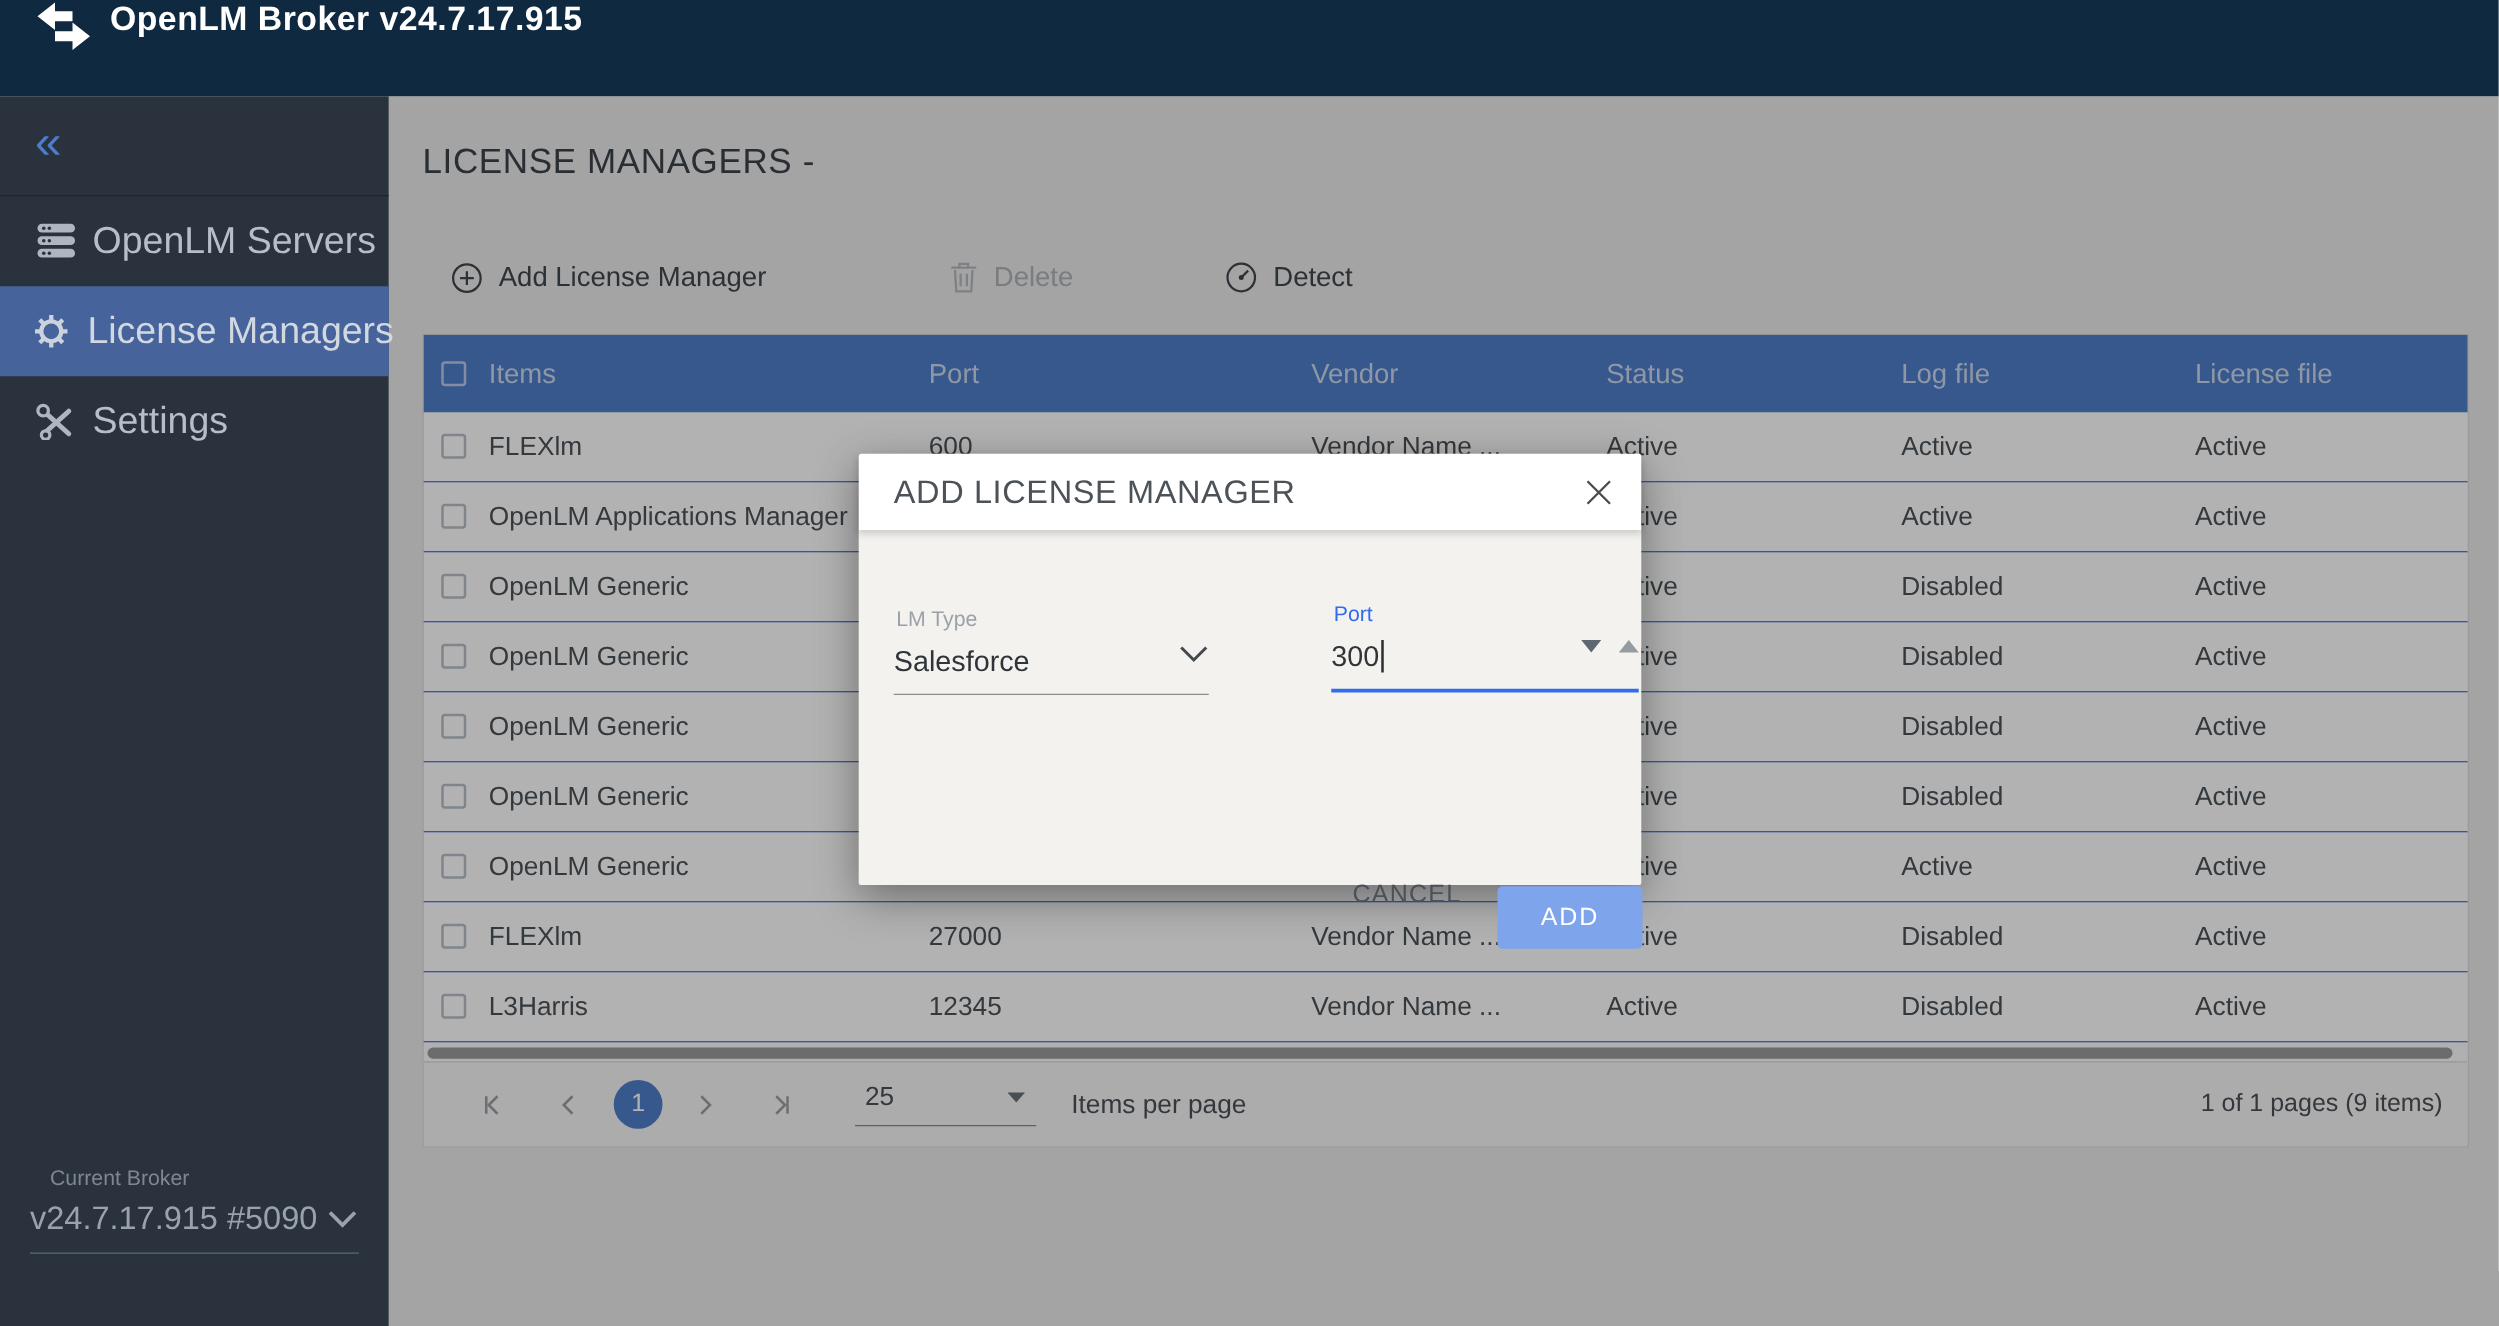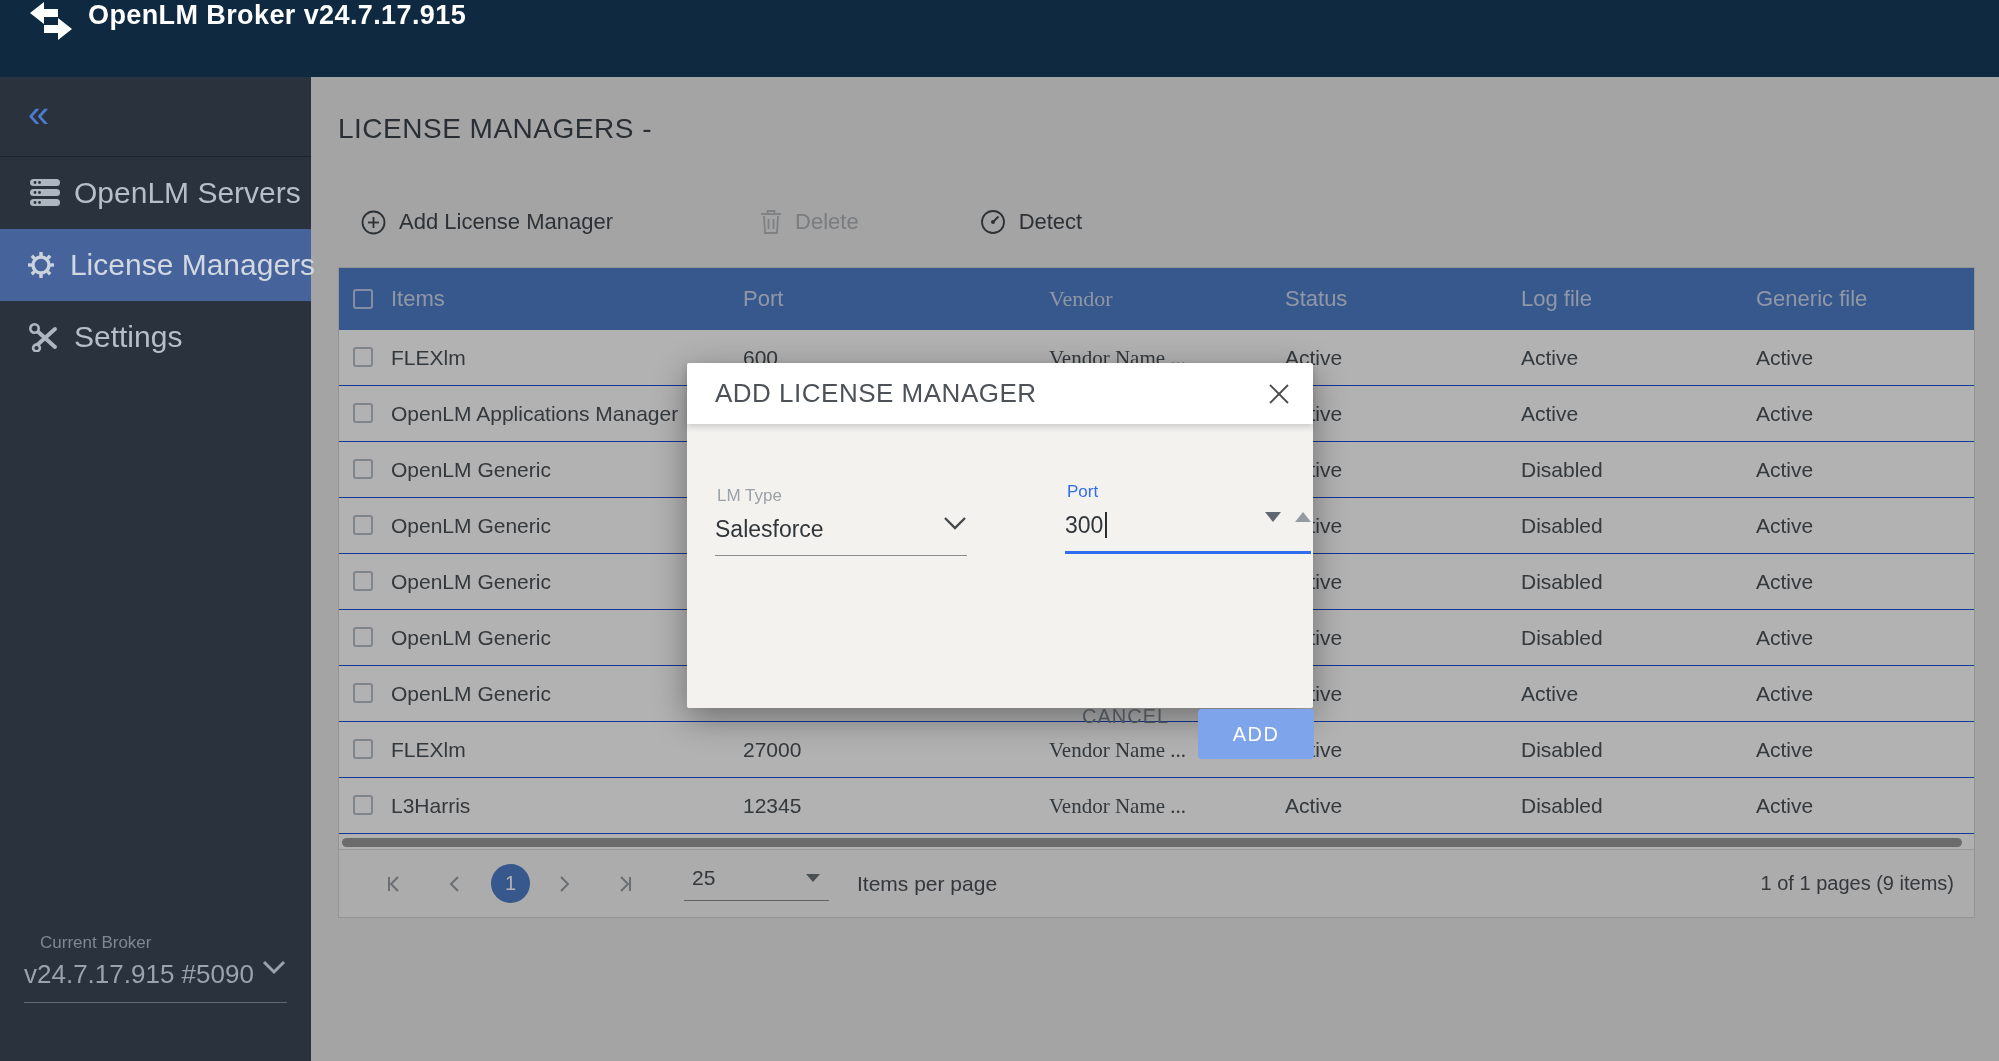--- a/index.html
+++ b/index.html
@@ -15,21 +15,21 @@
   .sidebar { position:absolute; left:0; top:77px; width:311px; height:984px; background:#29323d; z-index:55; }
   .collapse { height:80px; display:flex; align-items:center; padding-left:28px; border-bottom:1px solid #1d252e; }
   .collapse span { color:#4e7ccc; font-size:38px; line-height:0; margin-top:-6px; cursor:pointer; }
   .side-item { height:72px; display:flex; align-items:center; padding-left:28px; cursor:pointer; }
   .side-item .s-icon { width:34px; height:30px; flex:0 0 34px; }
   .side-item .s-label { color:#b6bec7; font-size:30px; margin-left:12px; white-space:nowrap; }
   .side-item.active { background:#47639c;justify-content:center; }
   .side-item.active .s-label { color:#d2d8e0; }
   .broker { position:absolute; left:0; bottom:58px; width:311px; }
   .broker-label { color:#7f8791; font-size:17px; margin-left:40px; }
-  .broker-row { display:flex; align-items:flex-start; margin:6px 24px 0 24px; padding-bottom:12px; border-bottom:1px solid #5f6873; }
+  .broker-row { display:flex; align-items:center; margin:6px 24px 0 24px; padding-bottom:12px; border-bottom:1px solid #5f6873; }
   .broker-value { color:#9aa3ad; font-size:26px; white-space:nowrap; }
   .broker-row svg { margin-left:auto; }
 
   
   .main { position:absolute; left:311px; top:77px; width:1688px; height:984px; background:#ebebeb; }
   .page-title-row { position:absolute; left:27px; top:36px; display:flex; align-items:flex-end; }
   .page-title { font-size:28px; color:#3c434b; letter-spacing:.5px; white-space:nowrap; }
   .host-field { margin-left:28px; width:264px; text-align:center; font-size:23px; color:#343a40; border-bottom:2px solid #8f8f8f; padding:0 6px 8px 6px; white-space:nowrap; }
   .toolbar { position:absolute; left:50px; top:123px; height:44px; display:flex; align-items:center; }
   .tb-btn { display:flex; align-items:center; cursor:pointer; }
@@ -44,21 +44,21 @@
   .grid { position:absolute; left:27px; top:190px; width:1637px; height:651px; background:#ffffff; border:1px solid #d4d4d4; }
   .g-header { height:62px; background:#4f7ec9; position:relative; }
   .g-header .col { position:absolute; top:0; height:62px; display:flex; align-items:center; color:#cdd9ee; font-size:22px; white-space:nowrap; }
   .cb { width:20px; height:20px; border-radius:3px; background:transparent; cursor:pointer; }
   .cb.head { border:2px solid #bccbe8; position:absolute; left:14px; top:21px; }
   .cb.row { border:2px solid #b7bfc7; position:absolute; left:14px; top:17px; }
   .g-row { height:56px; position:relative; background:#ffffff; border-bottom:1px solid #1d4ed8; }
   .g-row .cell { position:absolute; top:0; height:56px; display:flex; align-items:center; font-size:21px; color:#4b5258; white-space:nowrap; }
   .c-type   { left:52px; }
   .c-port   { left:404px; }
-  .c-vendor { left:710px;font-family:Liberation Serif, serif; }
+  .c-vendor { left:710px; }
   .c-status { left:946px; }
   .c-log    { left:1182px; }
   .c-lic    { left:1417px; }
   .hscroll { height:17px; position:relative; background:#fdfdfd; }
   .hthumb { position:absolute; left:3px; top:4px; height:9px; width:1620px; border-radius:5px; background:#9b9b9b; cursor:pointer; }
   .pager { position:absolute; left:0; bottom:0; width:100%; height:68px; background:#f6f6f6; border-top:1px solid #dcdcdc; display:flex; align-items:center; }
   .pg-ico { width:24px; height:24px; display:flex; align-items:center; justify-content:center; cursor:pointer; }
   .pg-first { margin-left:44px; } .pg-prev { margin-left:36px; } .pg-next { margin-left:22px; } .pg-last { margin-left:36px; }
   .pg-page { margin-left:24px; width:39px; height:39px; border-radius:50%; background:#4f7ec9; color:#ffffff; font-size:20px; display:flex; align-items:center; justify-content:center; cursor:pointer; }
   .pg-size { margin-left:48px; display:flex; align-items:center; border-bottom:1px solid #8b8b8b; padding:0 8px 10px 8px; width:145px; cursor:pointer; }
@@ -202,21 +202,21 @@
   </div>
 
   <div class="grid">
     <div class="g-header">
       <div class="cb head"></div>
       <div class="col c-type">Items</div>
       <div class="col c-port">Port</div>
       <div class="col c-vendor">Vendor</div>
       <div class="col c-status">Status</div>
       <div class="col c-log">Log file</div>
-      <div class="col c-lic">Generic file</div>
+      <div class="col c-lic">License file</div>
     </div>
 
     <div class="g-body">
         <div class="g-row">
         <div class="cb row"></div>
         <div class="cell c-type">FLEXlm</div>
         <div class="cell c-port">600</div>
         <div class="cell c-vendor">Vendor Name ...</div>
         <div class="cell c-status">Active</div>
         <div class="cell c-log">Active</div>

